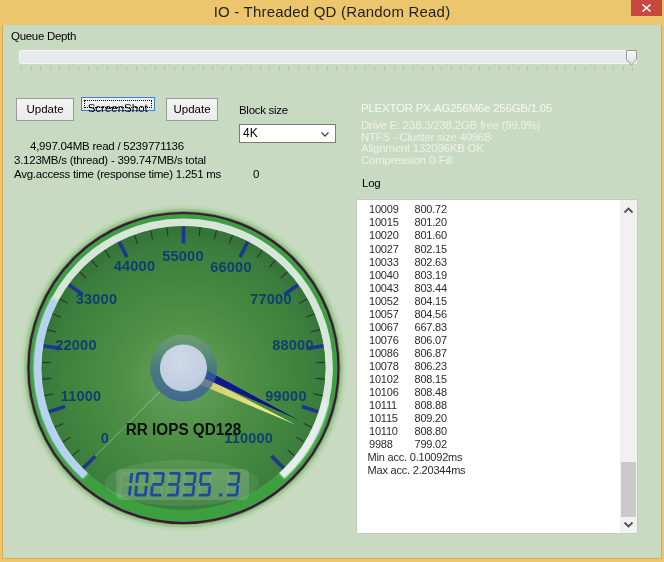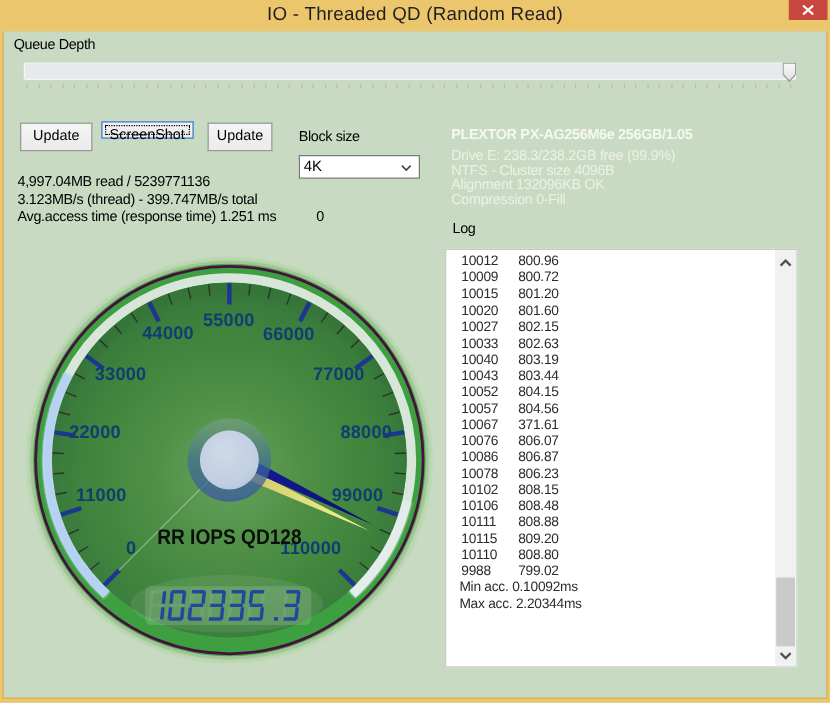--- a/index.html
+++ b/index.html
@@ -104,25 +104,25 @@
       </defs>
       <path d="M0.5 0.5 L10.5 0.5 L10.5 9.5 L5.5 15 L0.5 9.5 Z" fill="url(#thg)" stroke="#9a9a9a"></path>
     </svg></div>
 <div class="btn" style="left:16px;top:97.5px;width:58px">Update</div>
 <div class="btn" style="left:80.5px;top:97px;width:74.5px;height:14px;border:1px solid #3d7edb;line-height:21px"><span style="position:absolute;left:3px;top:3px;right:3px;bottom:3px;outline:1px dotted #000"></span>ScreenShot</div>
 <div class="btn" style="left:166px;top:97.5px;width:52px">Update</div>
 <div class="abs" id="blocklbl">Block size</div>
 <div class="abs" id="combo">4K<svg width="8" height="5" style="position:absolute;right:6px;top:7px">
       <path d="M0.5 0.5 L4 4 L7.5 0.5" stroke="#444" stroke-width="1.3" fill="none"></path>
     </svg></div>
-<div class="stat" style="left:14px;top:139.5px">4,997.04MB read / 5239771136</div>
+<div class="stat" style="left:30px;top:139.5px">4,997.04MB read / 5239771136</div>
 <div class="stat" style="left:14px;top:153.5px">3.123MB/s (thread) - 399.747MB/s total</div>
 <div class="stat" style="left:14px;top:167.5px">Avg.access time (response time) 1.251 ms</div>
 <div class="stat" style="left:253px;top:167.5px">0</div>
-<div class="rp" style="left:361px;top:101.5px;font-weight:bold;color:#f6f8f0">PLEXTOR PX-AG256M6e 256GB/1.05</div>
+<div class="rp" style="left:361px;top:101.5px;font-weight:normal;color:#f6f8f0">PLEXTOR PX-AG256M6e 256GB/1.05</div>
 <div class="rp" style="left:361px;top:119px">Drive E: 238.3/238.2GB free (99.9%)</div>
 <div class="rp" style="left:361px;top:130.5px">NTFS - Cluster size 4096B</div>
 <div class="rp" style="left:361px;top:142px">Alignment 132096KB OK</div>
 <div class="rp" style="left:361px;top:153.5px">Compression 0-Fill</div>
 <div class="stat" style="left:362px;top:176.5px">Log</div>
 <svg width="327" height="328" viewBox="0 0 327 328" style="position:absolute;left:20px;top:204px" font-family="Liberation Sans, sans-serif">
 <defs>
 <radialGradient id="faceG" cx="50%" cy="54%" r="52%">
  <stop offset="0" stop-color="#66a35e"></stop>
         <stop offset="0.4" stop-color="#4f9046"></stop>
@@ -307,24 +307,20 @@
     </g>
 <line x1="163.5" y1="164.0" x2="75" y2="252.4" stroke="#ffffff" stroke-width="1" stroke-opacity="0.35"></line>
 <polygon points="164.2,162.7 276.0,220.8 159.4,172.0" fill="url(#yelG)"></polygon>
 <polygon points="167.2,155.8 278.6,216.0 163.0,165.1" fill="url(#navG)"></polygon>
 <circle cx="163.5" cy="164.0" r="33.5" fill="url(#hubRingG)"></circle>
 <circle cx="163.5" cy="164.0" r="23.6" fill="url(#hubG)"></circle>
 </svg>
 <div class="abs" id="lb">
     <div id="lbrows">
       <div class="row">
-        <span class="c1">10012</span>
-        <span class="c2">800.96</span>
-      </div>
-      <div class="row">
         <span class="c1">10009</span>
         <span class="c2">800.72</span>
       </div>
       <div class="row">
         <span class="c1">10015</span>
         <span class="c2">801.20</span>
       </div>
       <div class="row">
         <span class="c1">10020</span>
         <span class="c2">801.60</span>
@@ -348,21 +344,21 @@
       <div class="row">
         <span class="c1">10052</span>
         <span class="c2">804.15</span>
       </div>
       <div class="row">
         <span class="c1">10057</span>
         <span class="c2">804.56</span>
       </div>
       <div class="row">
         <span class="c1">10067</span>
-        <span class="c2">371.61</span>
+        <span class="c2">667.83</span>
       </div>
       <div class="row">
         <span class="c1">10076</span>
         <span class="c2">806.07</span>
       </div>
       <div class="row">
         <span class="c1">10086</span>
         <span class="c2">806.87</span>
       </div>
       <div class="row">

